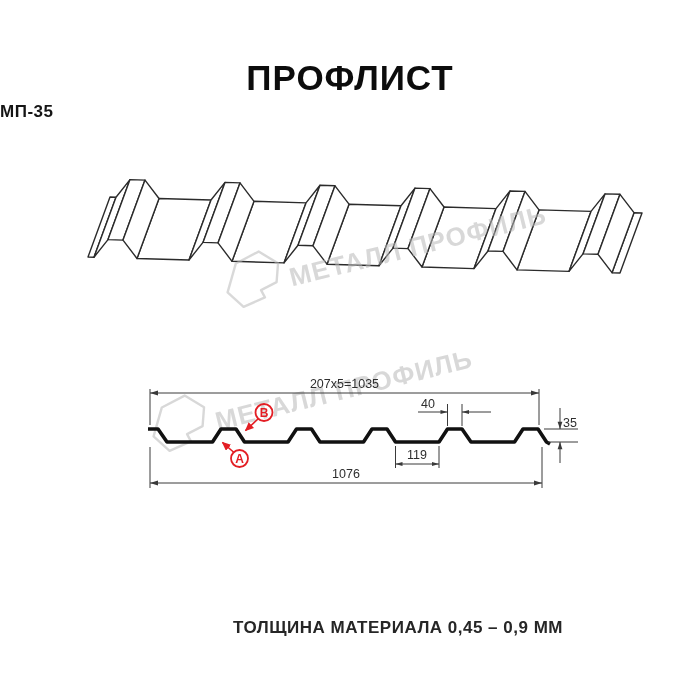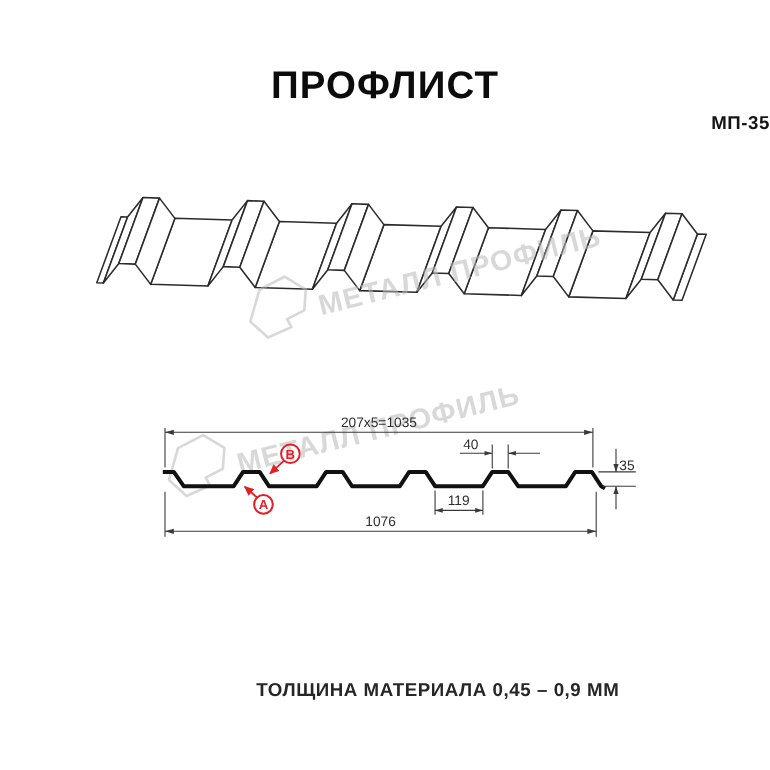--- a/index.html
+++ b/index.html
@@ -1,19 +1,19 @@
 <!DOCTYPE html>
 <html><head>
 <meta charset="utf-8">
 <style>
   html,body{margin:0;padding:0;background:#fff;}
   body{width:700px;height:700px;position:relative;font-family:"Liberation Sans",sans-serif;overflow:hidden;}
   .title{position:absolute;top:58px;left:0;width:700px;text-align:center;
          font-size:35px;font-weight:700;letter-spacing:1px;color:#0c0c0c;}
-  .subtitle{position:absolute;top:102px;left:0;width:700px;text-align:right;
+  .subtitle{position:absolute;top:102px;left:0;width:700px;text-align:left;
          font-size:17px;font-weight:600;letter-spacing:.5px;color:#151515;}
   .footer-note{position:absolute;top:618px;left:0;width:700px;text-align:center;
          font-size:17px;font-weight:600;letter-spacing:.5px;color:#262626;padding-left:48px;}
   svg{position:absolute;top:0;left:0;}
   [data-name="iso-sheet"] path{fill:#ffffff;stroke:#2b2b2b;stroke-width:1.4;stroke-linejoin:round;}
   .dim line{stroke:#3a3a3a;stroke-width:1;}
   .dim polygon{fill:#3a3a3a;}
   .dim text{font-family:"Liberation Sans",sans-serif;font-size:12.5px;fill:#2e2e2e;}
   .profile{fill:none;stroke:#111;stroke-width:3.6;stroke-linejoin:round;stroke-linecap:butt;}
   .wm{opacity:.55;}

